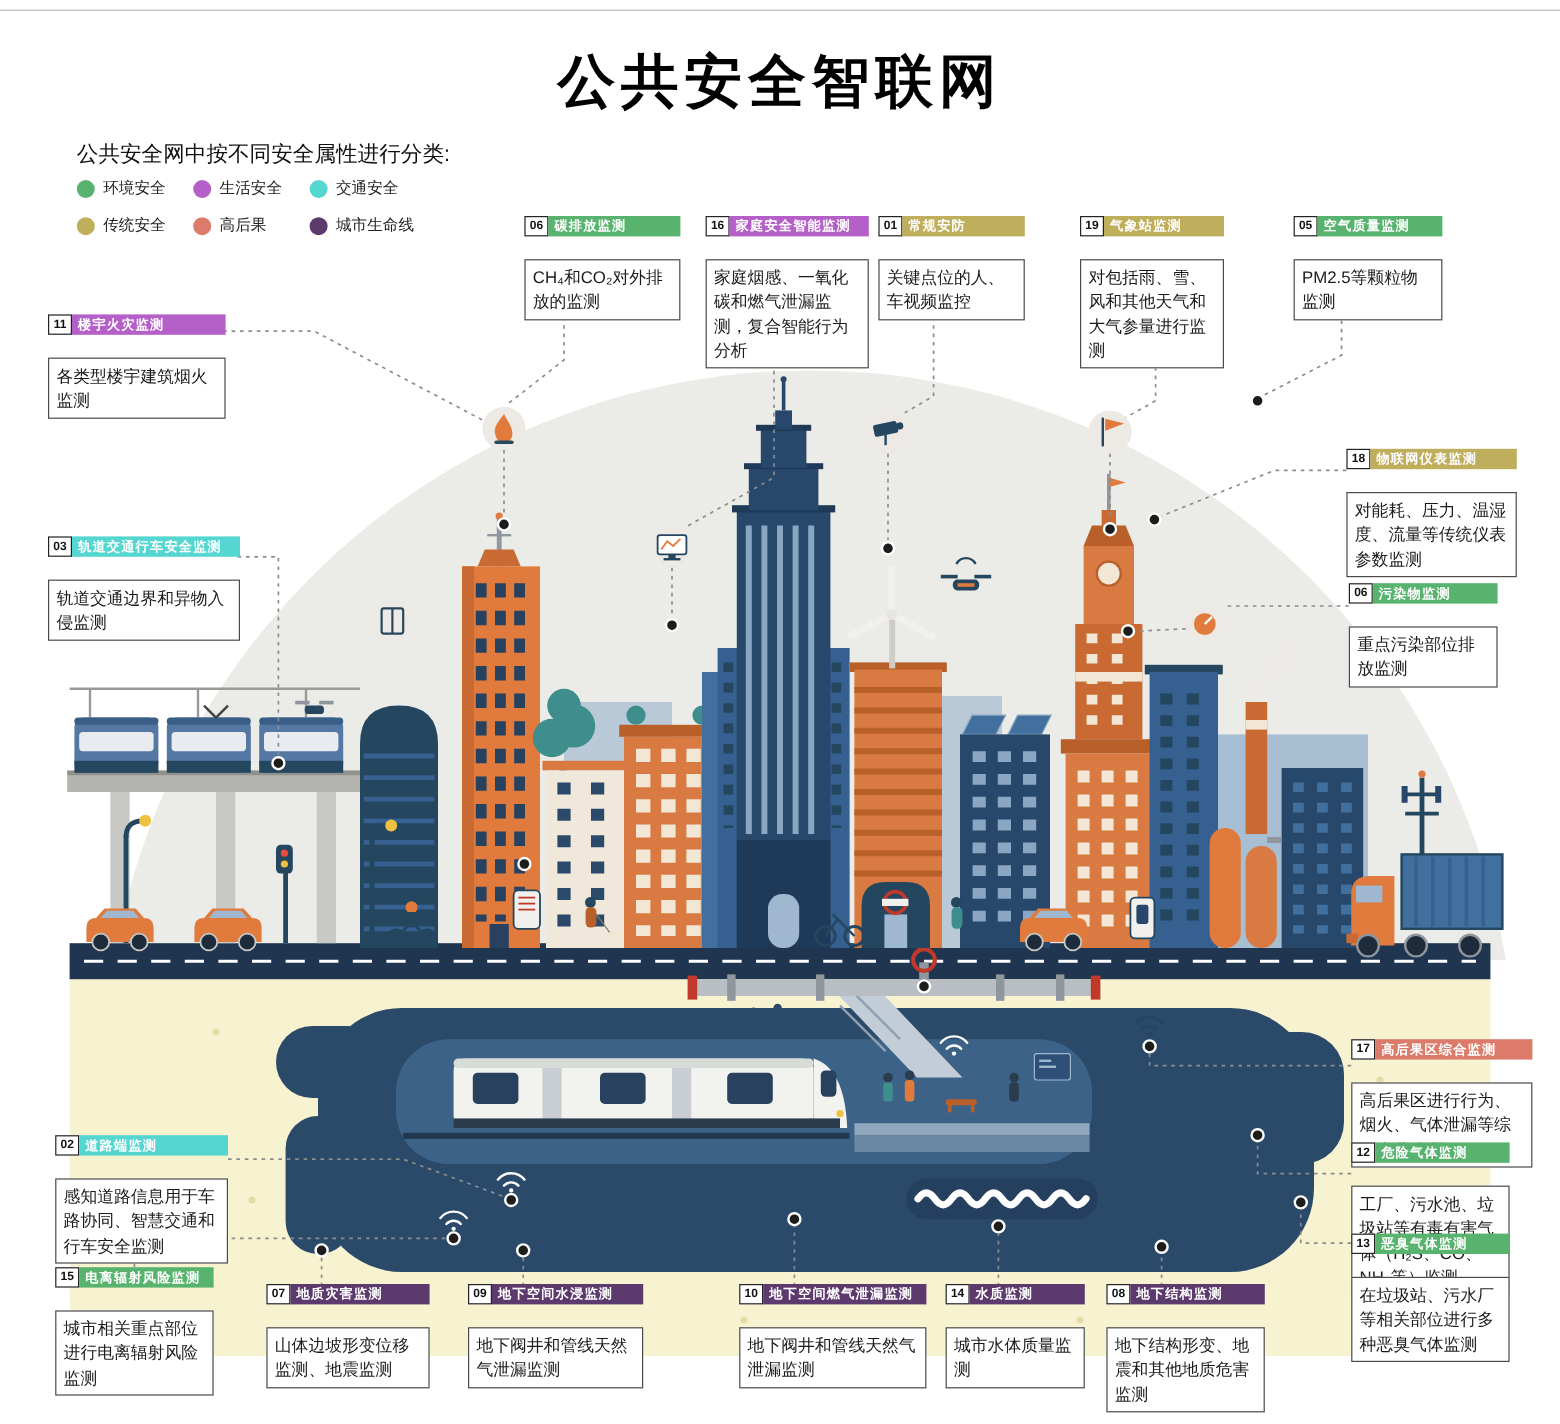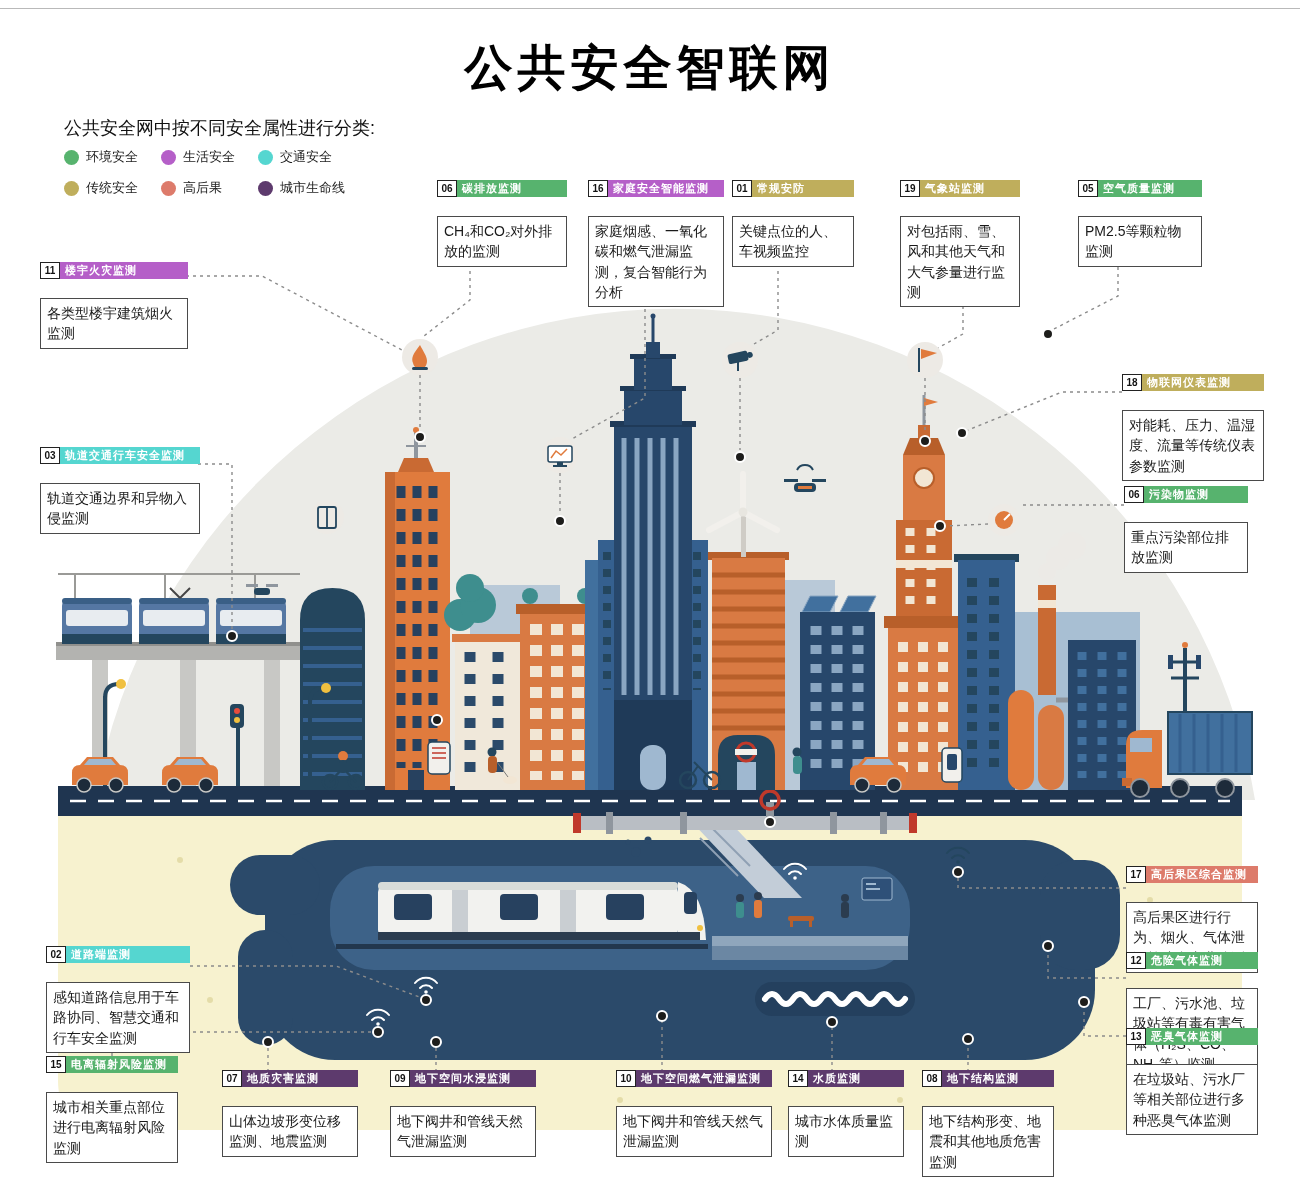--- a/index.html
+++ b/index.html
@@ -584,21 +584,21 @@
     </div>
   <div class="co-desc">轨道交通边界和异物入侵监测</div>
 </div>
 <div class="callout" style="left:1124px;top:486px;width:124px">
   <div class="co-head">
       <span class="co-num">06</span>
       <span class="co-title" style="background-color: rgb(87, 179, 110);">污染物监测</span>
     </div>
   <div class="co-desc">重点污染部位排放监测</div>
 </div>
-<div class="callout" style="left:1126px;top:866px;width:132px">
+<div class="callout" style="left:1126px;top:866px;width:151px">
   <div class="co-head">
       <span class="co-num">17</span>
       <span class="co-title" style="background-color: rgb(221, 123, 107);">高后果区综合监测</span>
     </div>
   <div class="co-desc">高后果区进行行为、烟火、气体泄漏等综合专业监测</div>
 </div>
 <div class="callout" style="left:46px;top:946px;width:144px">
   <div class="co-head">
       <span class="co-num">02</span>
       <span class="co-title" style="background-color: rgb(85, 214, 208);">道路端监测</span>

